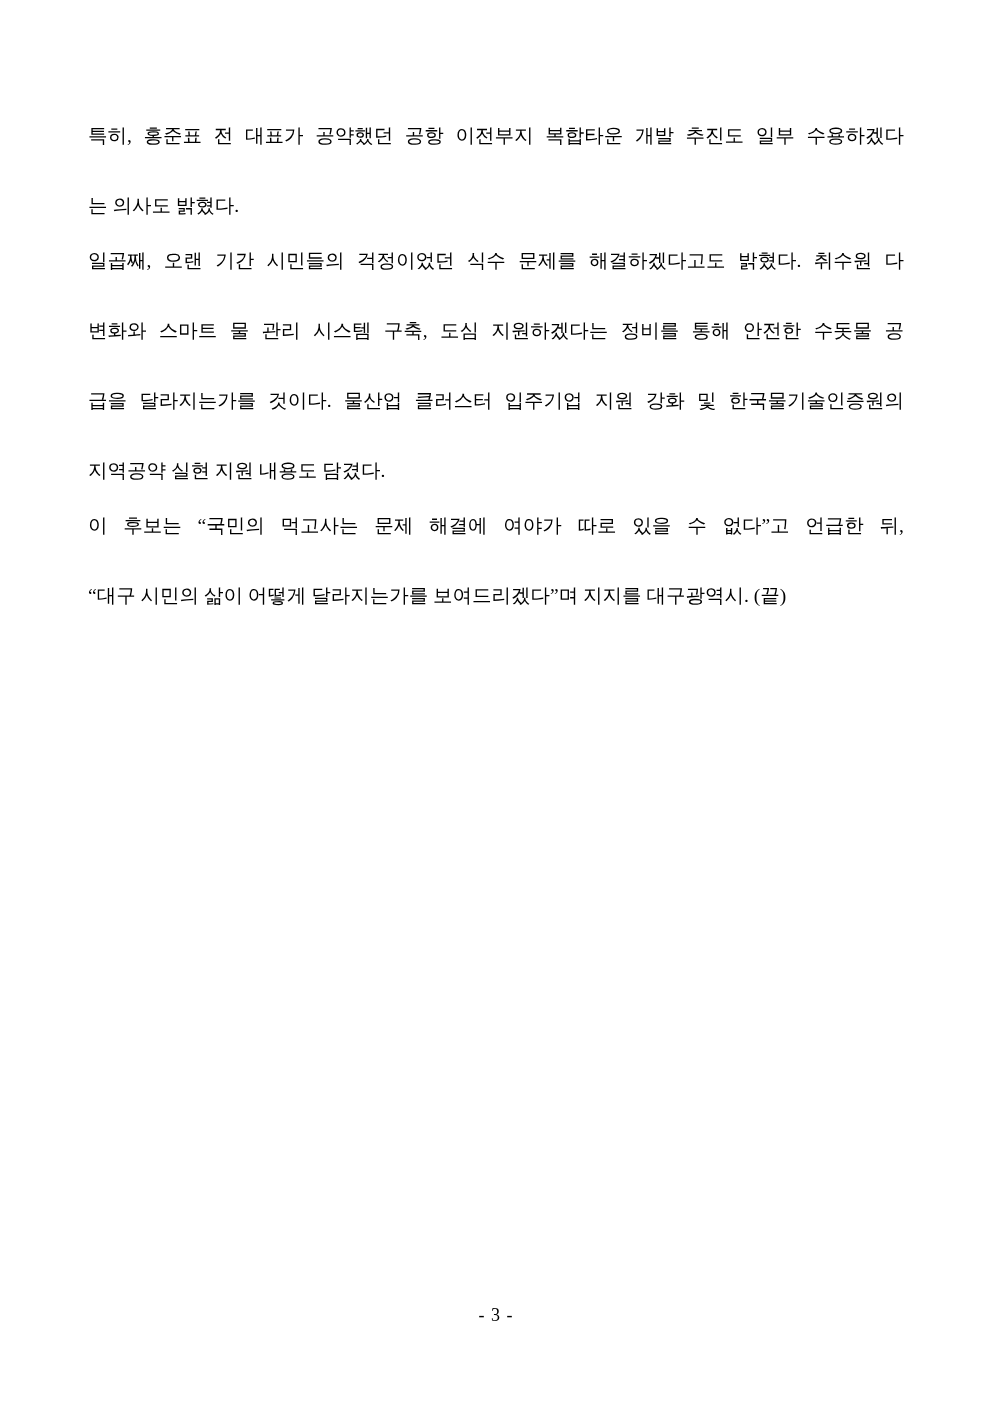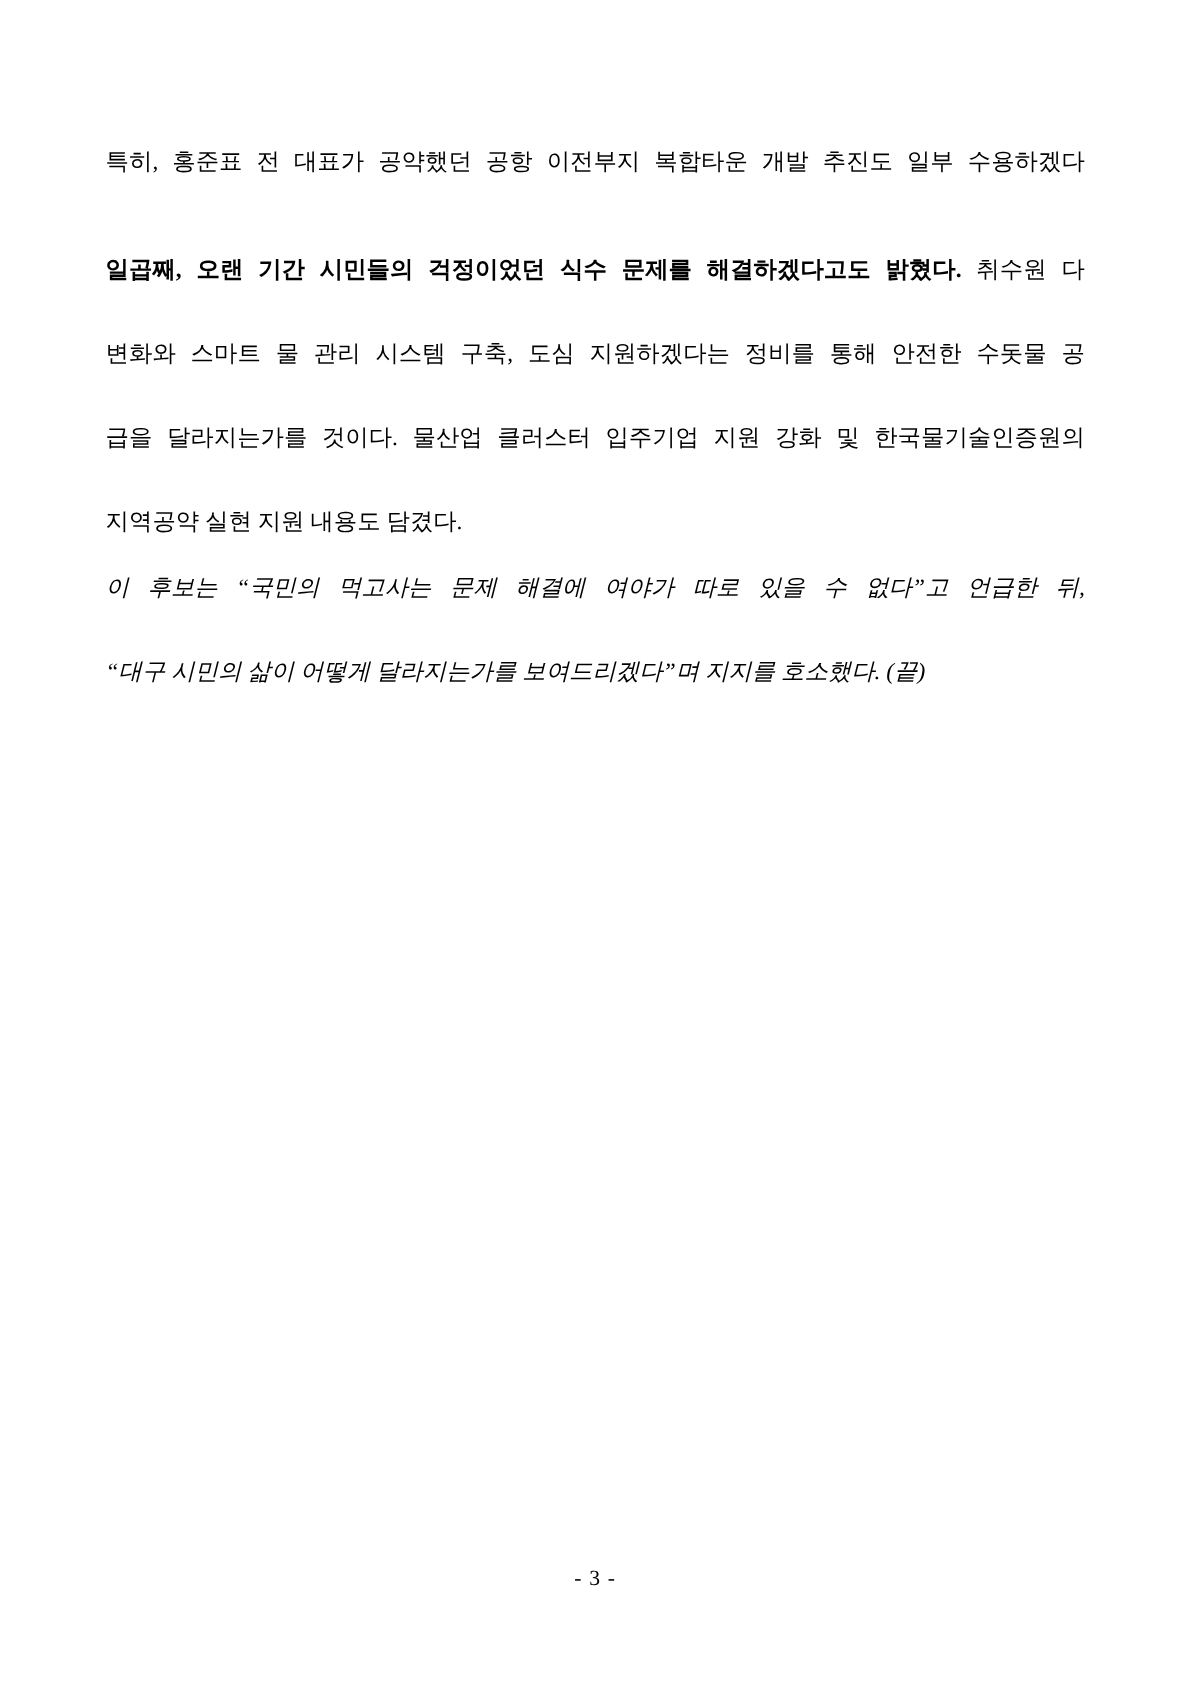--- a/index.html
+++ b/index.html
@@ -29,24 +29,23 @@
   .para {
     font-size: 19.5px;
     line-height: 35px;
     text-align: justify;
     text-justify: inter-word;
     margin: 0 0 20px 0;
     word-break: keep-all;
   }
   .para:last-child {
     margin-bottom: 4px;
-    font-style: italic;
   }
   .bold-lead {
-    font-weight: bold;
+    font-weight: normal;
   }
   .attachment {
     position: absolute;
     left: 88px;
     top: 505px;
     font-size: 19.5px;
     line-height: 32px;
     font-weight: bold;
     letter-spacing: 0.2px;
   }
@@ -79,32 +78,33 @@
 </style>
 </head>
 <body>
 
 <div class="page">
 
   <div class="content">
 
     <p class="para j">
       <span class="line">특히, 홍준표 전 대표가 공약했던 공항 이전부지 복합타운 개발 추진도 일부 수용하겠다</span>
+      <span class="line last">는 의사도 밝혔다.</span>
     </p>
 
     <p class="para j">
       <span class="line"><span class="bold-lead">일곱째, 오랜 기간 시민들의 걱정이었던 식수 문제를 해결하겠다고도 밝혔다.</span> <span>취수원 다</span></span>
       <span class="line">변화와 스마트 물 관리 시스템 구축, 도심 지원하겠다는 정비를 통해 안전한 수돗물 공</span>
       <span class="line">급을 달라지는가를 것이다. 물산업 클러스터 입주기업 지원 강화 및 한국물기술인증원의</span>
       <span class="line last">지역공약 실현 지원 내용도 담겼다.</span>
     </p>
 
     <p class="para j">
       <span class="line">이 후보는 “국민의 먹고사는 문제 해결에 여야가 따로 있을 수 없다”고 언급한 뒤,</span>
-      <span class="line last">“대구 시민의 삶이 어떻게 달라지는가를 보여드리겠다”며 지지를 호소했다. (끝)</span>
+      <span class="line last">“대구 시민의 삶이 어떻게 달라지는가를 보여드리겠다”며 지지를 대구광역시. (끝)</span>
     </p>
 
   </div>
 
 
   <div class="page-number">- 3 -</div>
 
 </div>
 
 </body></html>

